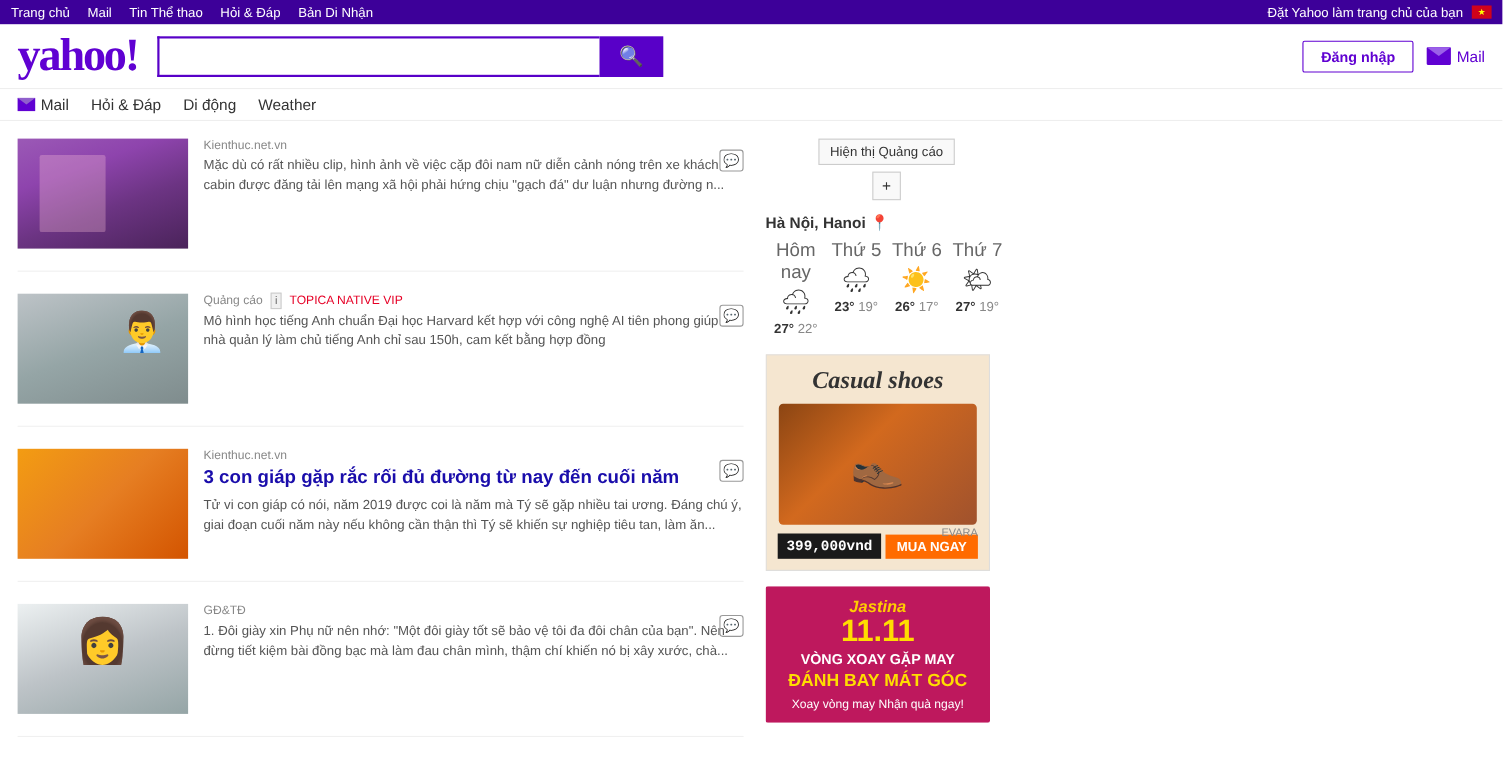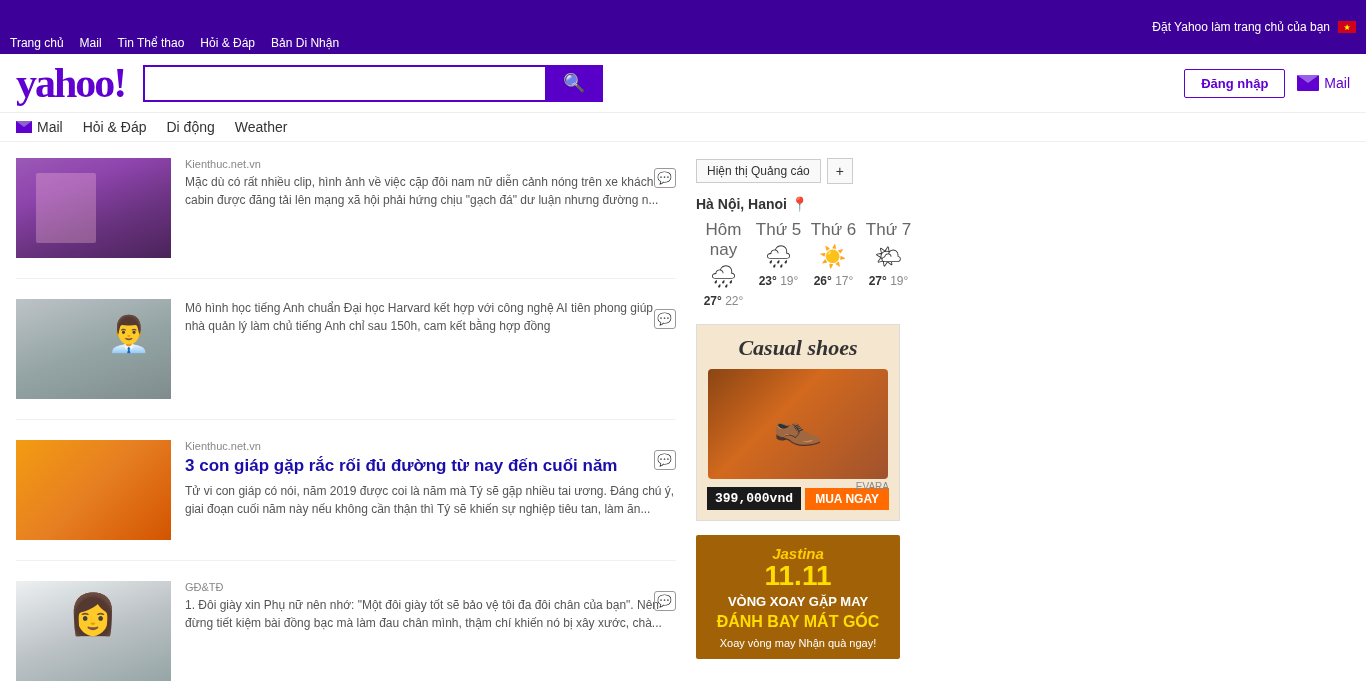--- a/index.html
+++ b/index.html
@@ -8,21 +8,21 @@
     
     .top-bar {
       background: #3d0099;
       color: #fff;
       font-size: 12px;
       padding: 4px 10px;
       display: flex;
       justify-content: space-between;
       align-items: center;
     }
-    .top-bar-left { display: flex; gap: 16px; margin-top: 32px; }
+    .top-bar-left { display: flex; gap: 16px; }
     .top-bar-left a { color: #fff; text-decoration: none; font-size: 12px; }
     .top-bar-right { display: flex; align-items: center; gap: 8px; color: #fff; font-size: 12px; }
     .vn-flag {
       width: 18px; height: 12px;
       background: #d0021b;
       display: inline-block;
       position: relative;
     }
     .vn-flag::after {
       content: '★';
@@ -223,20 +223,21 @@
       margin-left: 20px;
       flex-shrink: 0;
     }
 
     
     .ad-control {
       display: flex;
       align-items: center;
       gap: 6px;
       margin-bottom: 12px;
+      flex-direction: column;
     }
     .ad-control-btn {
       border: 1px solid #ccc;
       background: #f9f9f9;
       color: #333;
       padding: 4px 10px;
       font-size: 12px;
       cursor: pointer;
     }
     .ad-add-btn {
@@ -340,21 +341,21 @@
     }
     .ad-shoes-brand {
       position: absolute;
       bottom: 28px;
       right: 10px;
       font-size: 10px;
       color: #888;
     }
 
     .ad-sale {
-      background: #a16207;
+      background: #be185d;
       padding: 10px;
       color: #fff;
       text-align: center;
       font-size: 13px;
       border-radius: 2px;
     }
     .ad-sale-top {
       font-size: 28px;
       font-weight: 900;
       color: #ffdd00;
@@ -479,20 +480,25 @@
       <div class="news-content">
         <div class="news-source">Kienthuc.net.vn</div>
         <div class="news-desc">Mặc dù có rất nhiều clip, hình ảnh về việc cặp đôi nam nữ diễn cảnh nóng trên xe khách cabin được đăng tải lên mạng xã hội phải hứng chịu "gạch đá" dư luận nhưng đường n...</div>
       </div>
       <div class="comment-icon"></div>
     </div>
 
     <div class="news-item">
       <div class="news-thumb thumb-art2"></div>
       <div class="news-content">
+        <div class="news-source">
+          <span>Quảng cáo</span>
+          <span class="ad-label">i</span>
+          <span class="native-vip">TOPICA NATIVE VIP</span>
+        </div>
         <div class="news-desc">Mô hình học tiếng Anh chuẩn Đại học Harvard kết hợp với công nghệ AI tiên phong giúp nhà quản lý làm chủ tiếng Anh chỉ sau 150h, cam kết bằng hợp đồng</div>
       </div>
       <div class="comment-icon"></div>
     </div>
 
     <div class="news-item">
       <div class="news-thumb thumb-art3"></div>
       <div class="news-content">
         <div class="news-source">Kienthuc.net.vn</div>
         <a href="#" class="news-title">3 con giáp gặp rắc rối đủ đường từ nay đến cuối năm</a>

